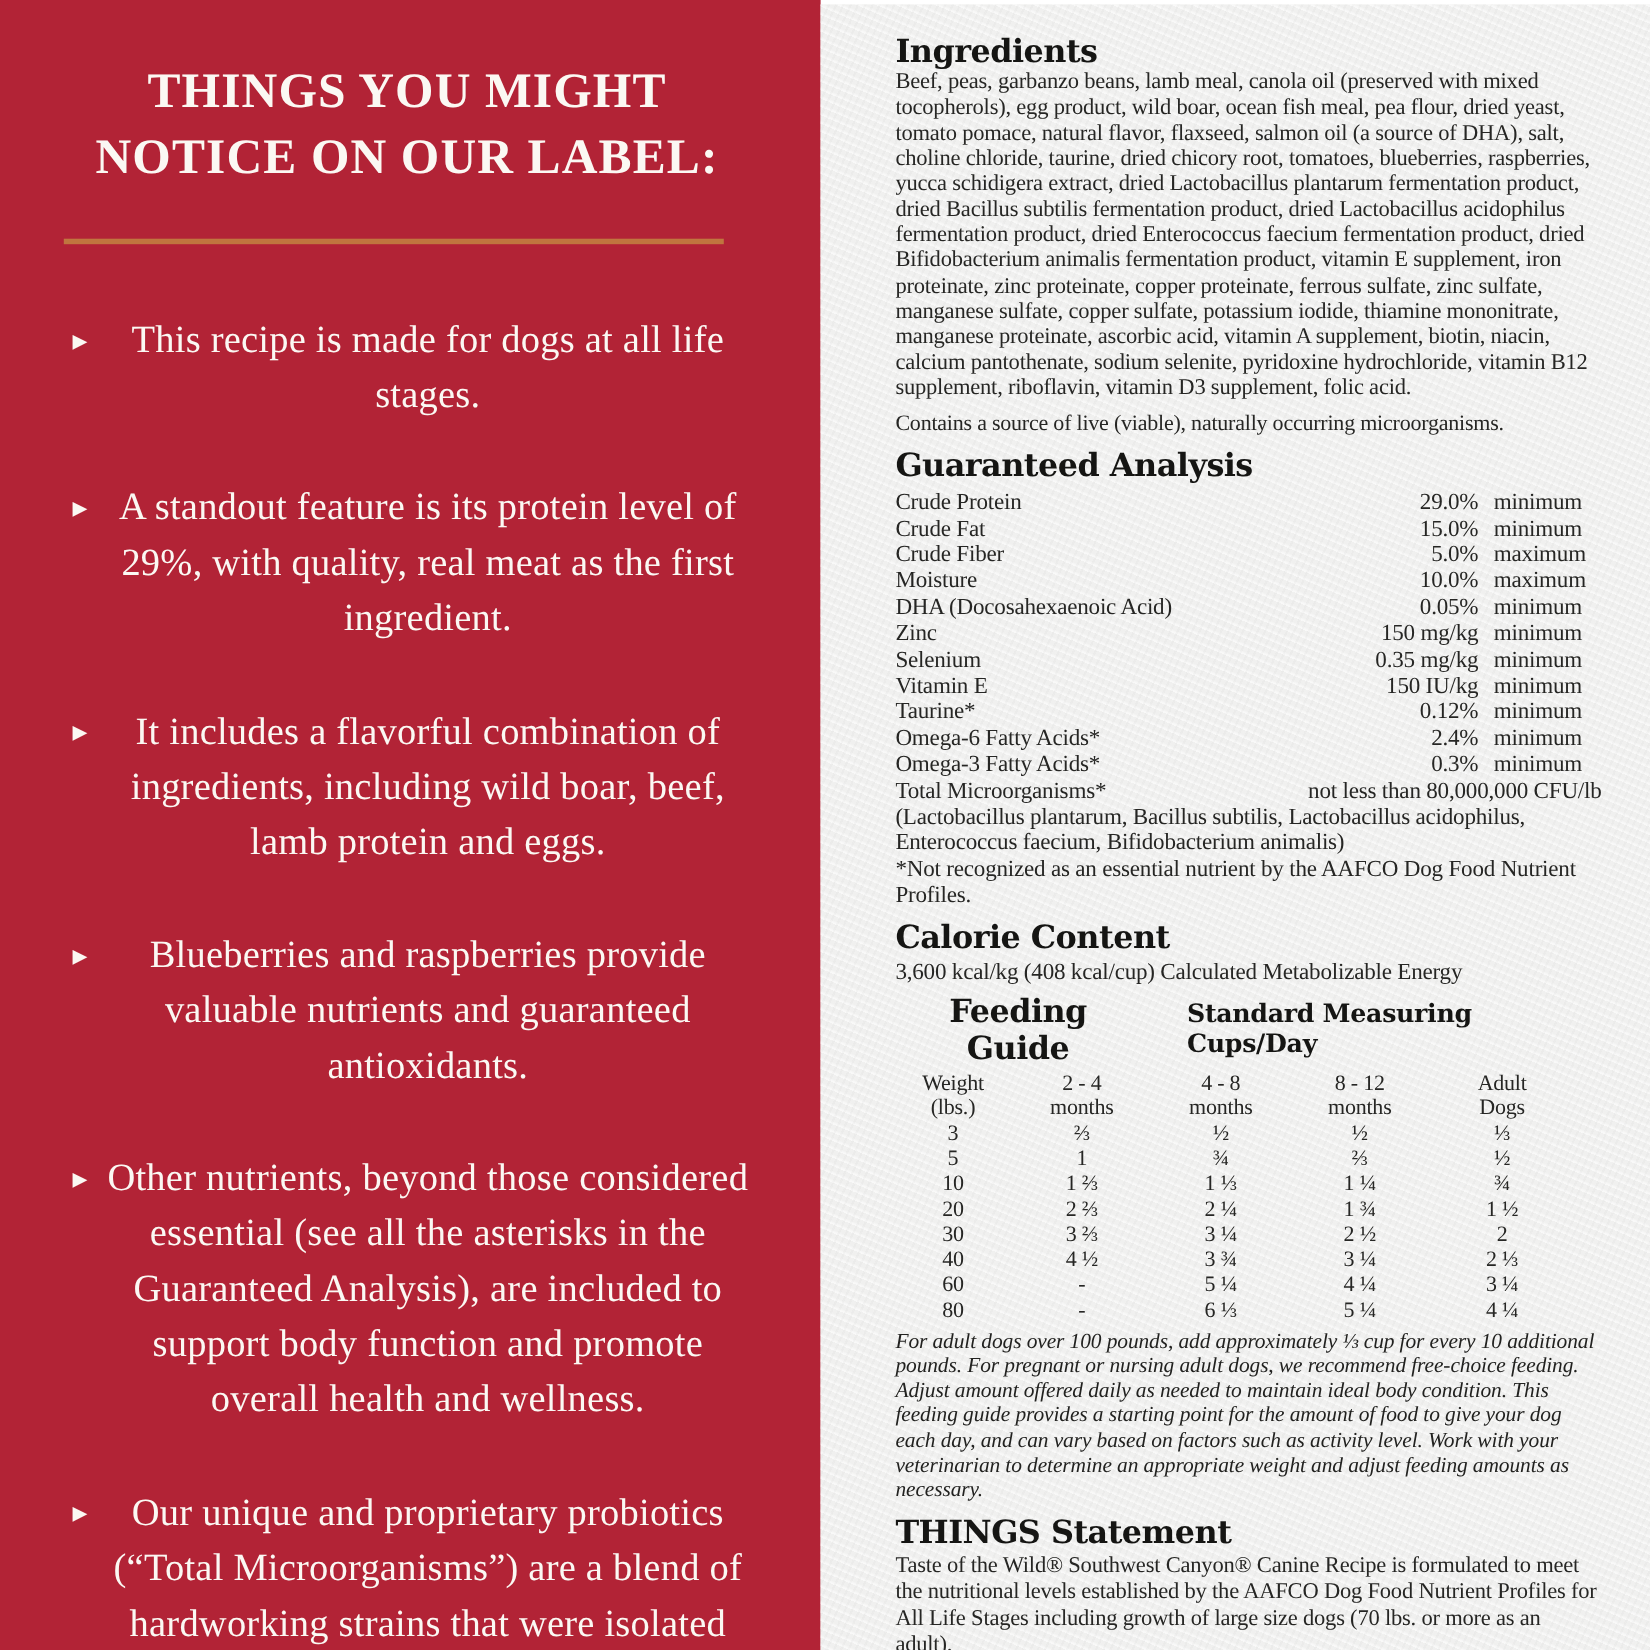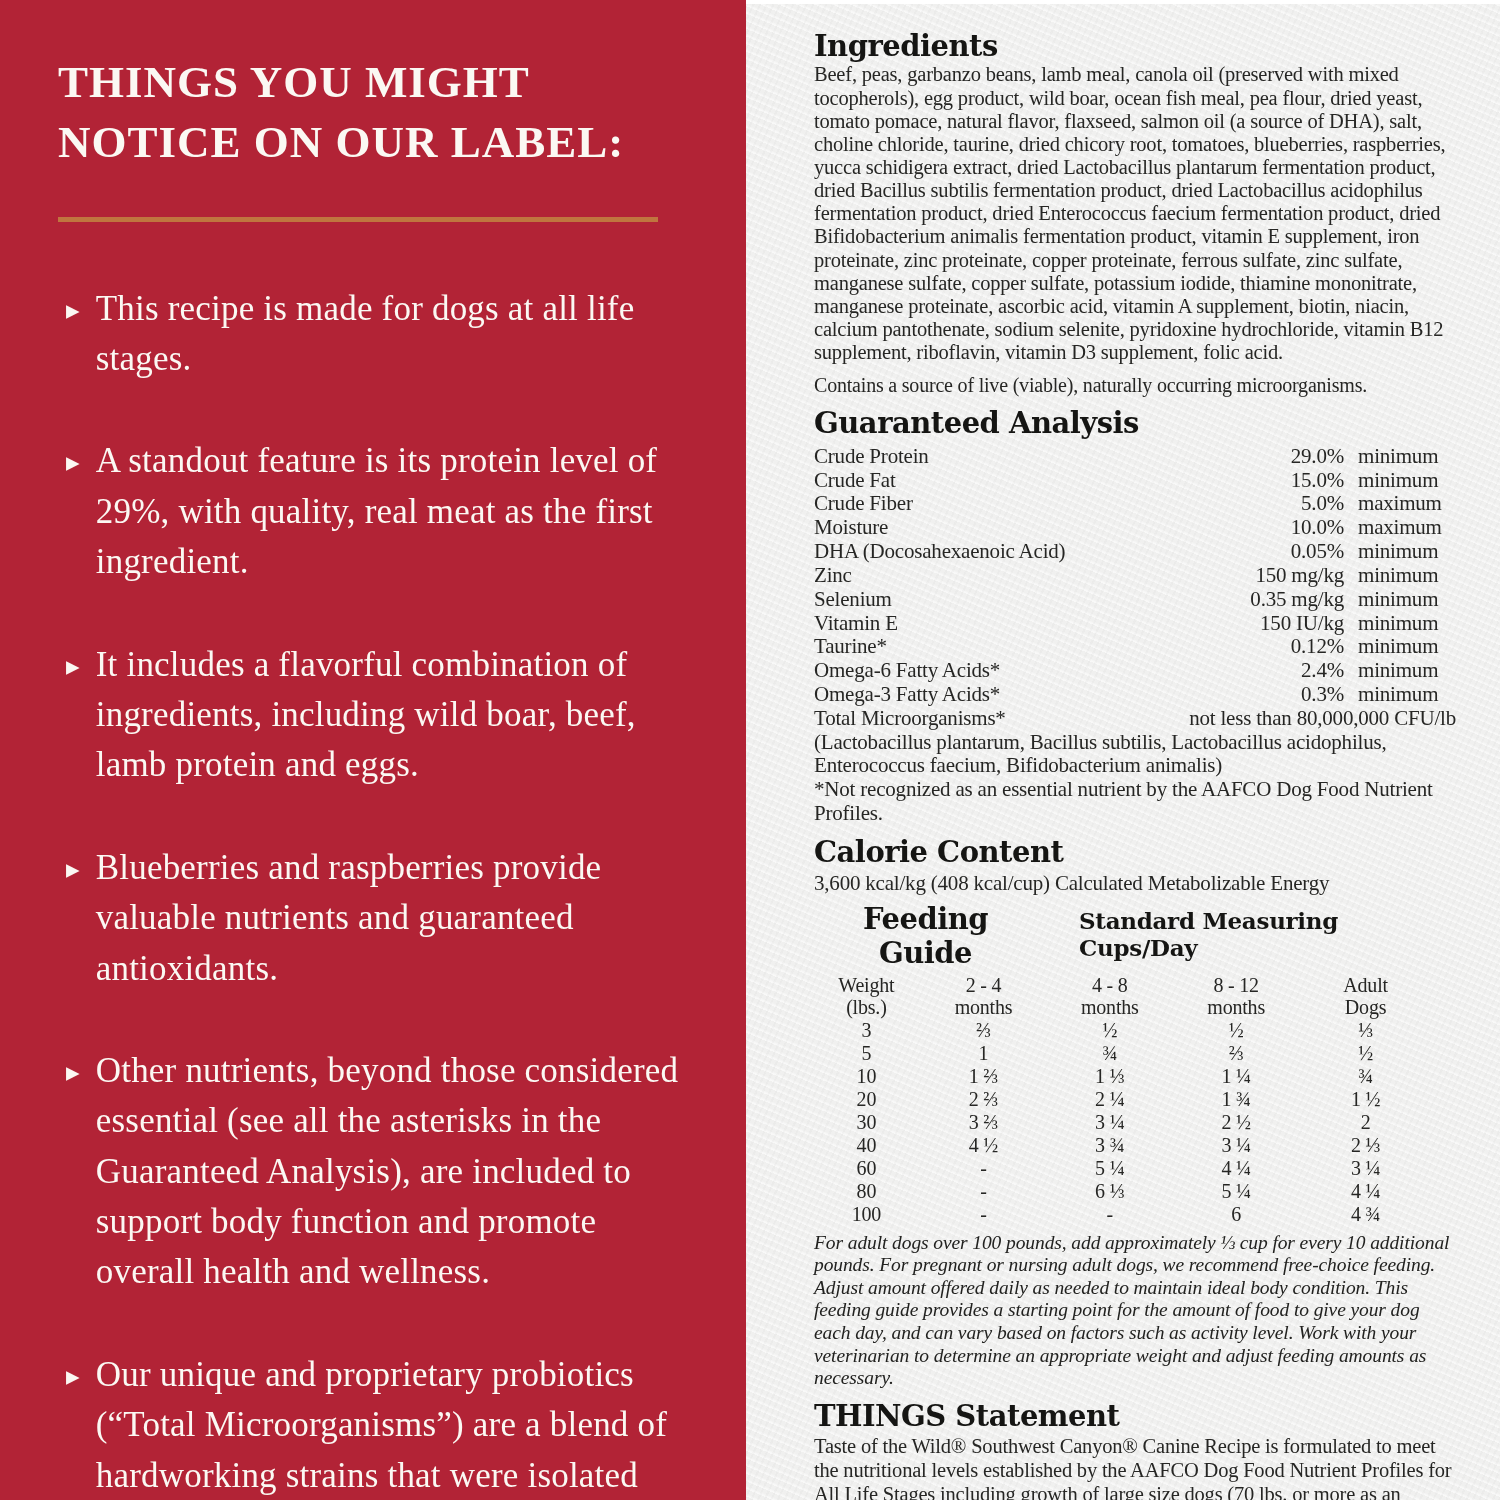--- a/index.html
+++ b/index.html
@@ -12,20 +12,21 @@
   *{box-sizing:border-box;margin:0;padding:0;}
   body{margin:0;background:#ffffff;font-family:"Liberation Serif","DejaVu Serif",serif;}
   .sheet{position:relative;width:1500px;height:1500px;overflow:hidden;background:#fff;}
 
   
   .panel-left{
     position:absolute;left:0;top:0;width:746px;height:1500px;
     background:var(--left-bg);
     color:var(--left-text);
     padding:52px 64px 40px 58px;
+    text-align:center;
   }
   .left-title{
     font-size:45px;line-height:1.34;font-weight:700;letter-spacing:1px;
     font-family:"Liberation Serif","DejaVu Serif",serif;
   }
   .gold-rule{
     margin-top:44px;width:600px;height:5px;background:var(--rule-gold);
     border:none;
   }
   .bullet-list{margin-top:62px;list-style:none;}
@@ -301,27 +302,20 @@
           <td>4 ¼</td>
           <td>3 ¼</td>
         </tr>
         <tr>
           <td>80</td>
           <td>-</td>
           <td>6 ⅓</td>
           <td>5 ¼</td>
           <td>4 ¼</td>
         </tr>
-        <tr>
-          <td>100</td>
-          <td>-</td>
-          <td>-</td>
-          <td>6</td>
-          <td>4 ¾</td>
-        </tr>
       </tbody>
     </table>
 
     <p class="fg-footnote">For adult dogs over 100 pounds, add approximately ⅓ cup for every 10 additional pounds. For pregnant or nursing adult dogs, we recommend free-choice feeding. Adjust amount offered daily as needed to maintain ideal body condition. This feeding guide provides a starting point for the amount of food to give your dog each day, and can vary based on factors such as activity level. Work with your veterinarian to determine an appropriate weight and adjust feeding amounts as necessary.</p>
 
     <h2 class="sec-heading mt-sm">THINGS Statement</h2>
     <p class="aafco-body">Taste of the Wild® Southwest Canyon® Canine Recipe is formulated to meet the nutritional levels established by the AAFCO Dog Food Nutrient Profiles for All Life Stages including growth of large size dogs (70 lbs. or more as an adult).</p>
 
   </div>
 </div>

